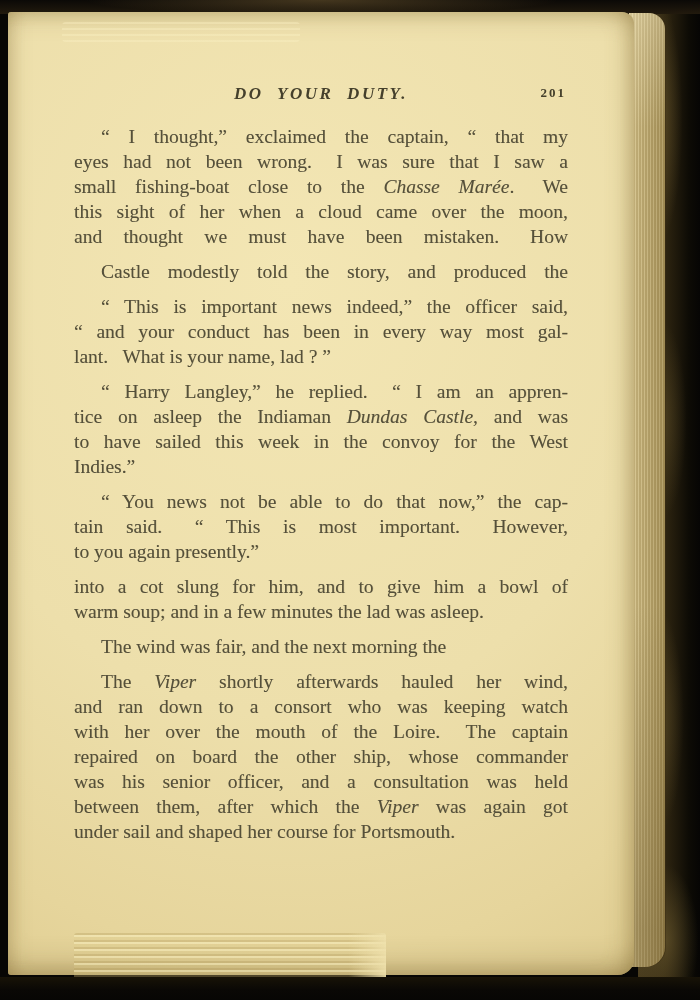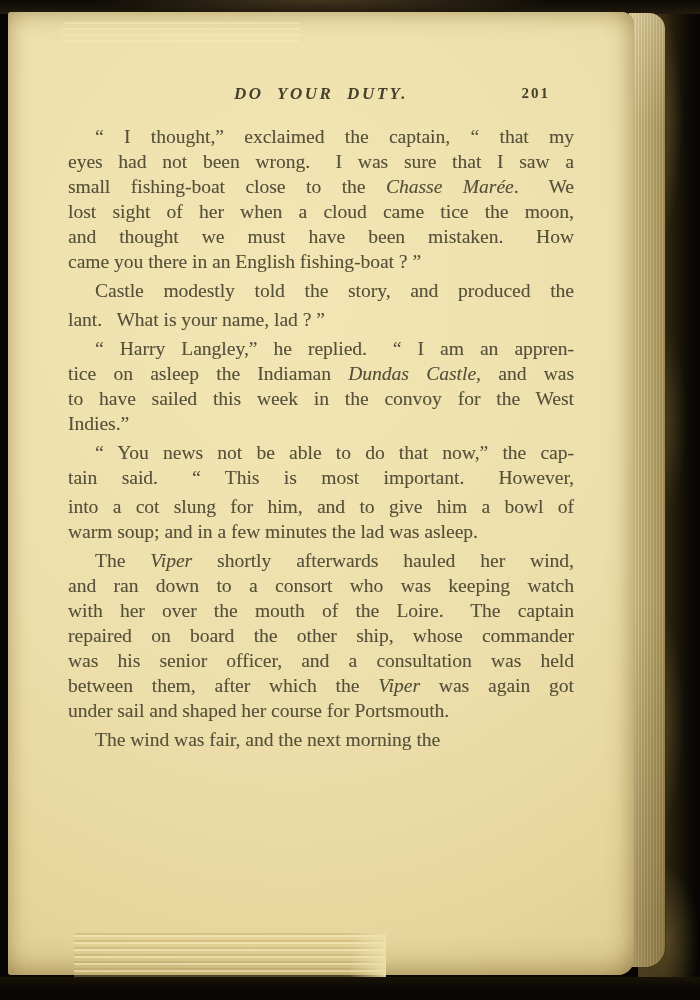--- a/index.html
+++ b/index.html
@@ -84,32 +84,32 @@
   
   .text-col { position: absolute; left: 56px; top: 72px; width: 514px; }
 
   .pg-header { position: relative; height: 24px; text-align: center; }
   .running-title {
     font-style: italic; font-weight: 700; font-size: 17px;
     letter-spacing: 2.5px; word-spacing: 7px;
     color: var(--ink-dark, #45402c);
   }
   .page-number {
-    position: absolute; right: 28px; top: 1px;
-    font-weight: 700; font-size: 15px; letter-spacing: 2px;
+    position: absolute; right: 12px; top: 1px;
+    font-weight: 700; font-size: 13px; letter-spacing: 2px;
     color: var(--ink-dark, #45402c);
   }
 
   .body-text {
     margin-top: 16px;
     font-size: 19.5px; line-height: 25px;
     color: var(--ink, #55503a);
     text-shadow: 0.3px 0.3px 0 rgba(85,80,58,.30);
   }
-  .para { margin: 4px; }
+  .para { margin: 10px; }
   .para .line { height: 25px; white-space: nowrap; overflow: visible; }
   .para .line.jl { text-align: justify; text-align-last: justify; white-space: normal; }
   .para .line.first { text-indent: 27px; }
   .para .line i { font-style: italic; }
 </style>
 </head>
 <body>
 
 <div class="scene">
   <div class="cover-right"></div>
@@ -123,54 +123,56 @@
     <div class="text-col">
       <div class="pg-header">
         <span class="running-title">DO YOUR DUTY.</span>
         <span class="page-number">201</span>
       </div>
       <div class="body-text">
           <div class="para">
             <div class="line first jl"><span>“ I thought,” exclaimed the captain, “ that my</span></div>
             <div class="line jl"><span>eyes had not been wrong.  I was sure that I saw a</span></div>
             <div class="line jl"><span>small fishing-boat close to the </span><i>Chasse Marée</i><span>.  We</span></div>
-            <div class="line jl"><span>lost sight of her when a cloud came tice the moon,</span></div>
+            <div class="line jl"><span>this sight of her when a cloud came over the moon,</span></div>
             <div class="line jl"><span>and thought we must have been mistaken.  How</span></div>
-            <div class="line"><span>came you there in an English fishing-boat ? ”</span></div>
           </div>
           <div class="para">
             <div class="line first jl"><span>Castle modestly told the story, and produced the</span></div>
           </div>
           <div class="para">
+            <div class="line first jl"><span>“ This is important news indeed,” the officer said,</span></div>
+            <div class="line jl"><span>“ and your conduct has been in every way most gal-</span></div>
             <div class="line"><span>lant.  What is your name, lad ? ”</span></div>
           </div>
           <div class="para">
             <div class="line first jl"><span>“ Harry Langley,” he replied.  “ I am an appren-</span></div>
             <div class="line jl"><span>tice on asleep the Indiaman </span><i>Dundas Castle,</i><span> and was</span></div>
             <div class="line jl"><span>to have sailed this week in the convoy for the West</span></div>
             <div class="line"><span>Indies.”</span></div>
           </div>
           <div class="para">
             <div class="line first jl"><span>“ You news not be able to do that now,” the cap-</span></div>
             <div class="line jl"><span>tain said.  “ This is most important.  However,</span></div>
+            <div class="line"><span>to you again presently.”</span></div>
           </div>
           <div class="para">
             <div class="line jl"><span>into a cot slung for him, and to give him a bowl of</span></div>
             <div class="line"><span>warm soup; and in a few minutes the lad was asleep.</span></div>
+          </div>
+          <div class="para">
+            <div class="line first"><span>The wind was fair, and the next morning the</span></div>
           </div>
           <div class="para">
             <div class="line first jl"><span>The </span><i>Viper</i><span> shortly afterwards hauled her wind,</span></div>
             <div class="line jl"><span>and ran down to a consort who was keeping watch</span></div>
             <div class="line jl"><span>with her over the mouth of the Loire.  The captain</span></div>
             <div class="line jl"><span>repaired on board the other ship, whose commander</span></div>
             <div class="line jl"><span>was his senior officer, and a consultation was held</span></div>
             <div class="line jl"><span>between them, after which the </span><i>Viper</i><span> was again got</span></div>
             <div class="line"><span>under sail and shaped her course for Portsmouth.</span></div>
           </div>
-          <div class="para">
-            <div class="line first"><span>The wind was fair, and the next morning the</span></div>
-          </div>
         </div>
     </div>
   </div>
 
   <div class="bottom-strip"></div>
 </div>
 
 </body></html>

